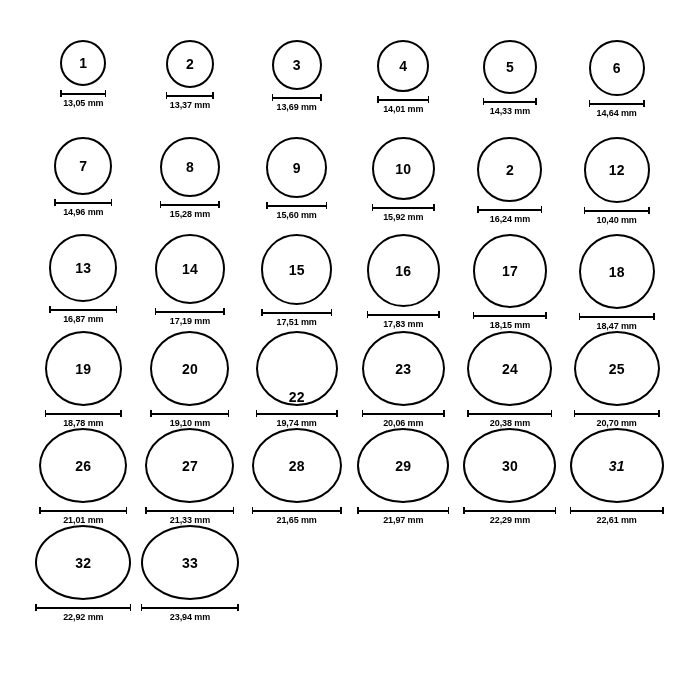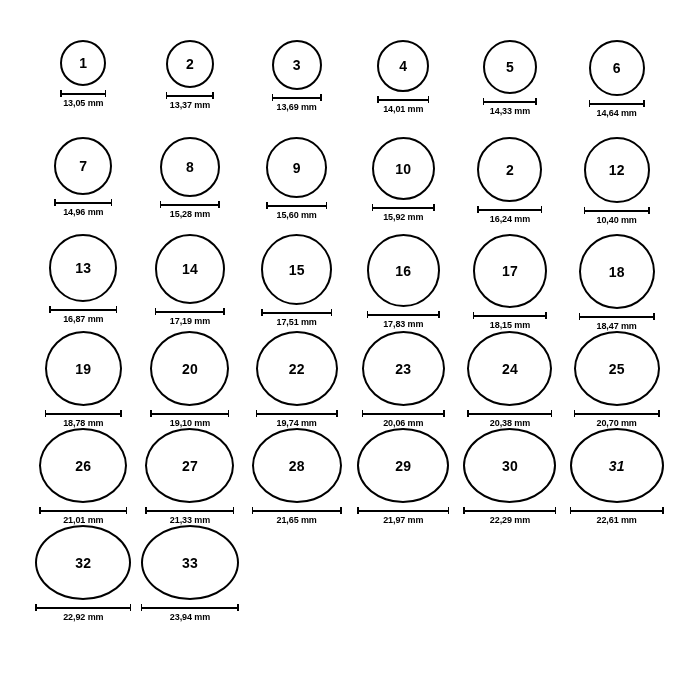--- a/index.html
+++ b/index.html
@@ -310,21 +310,21 @@
           <span class="ring-label">20</span>
         </div>
         <div class="measure">
           <div class="bar" style="width: 79px;">
             <div class="line"></div>
           </div>
           <div class="size-text">19,10 mm</div>
         </div>
       </div>
       <div class="cell">
-        <div class="ring" style="width: 82px; height: 82px;">
+        <div class="ring" style="width: 82px; height: 82px; align-items: flex-end;">
           <span class="ring-label">22</span>
         </div>
         <div class="measure">
           <div class="bar" style="width: 82px;">
             <div class="line"></div>
           </div>
           <div class="size-text">19,74 mm</div>
         </div>
       </div>
       <div class="cell">

